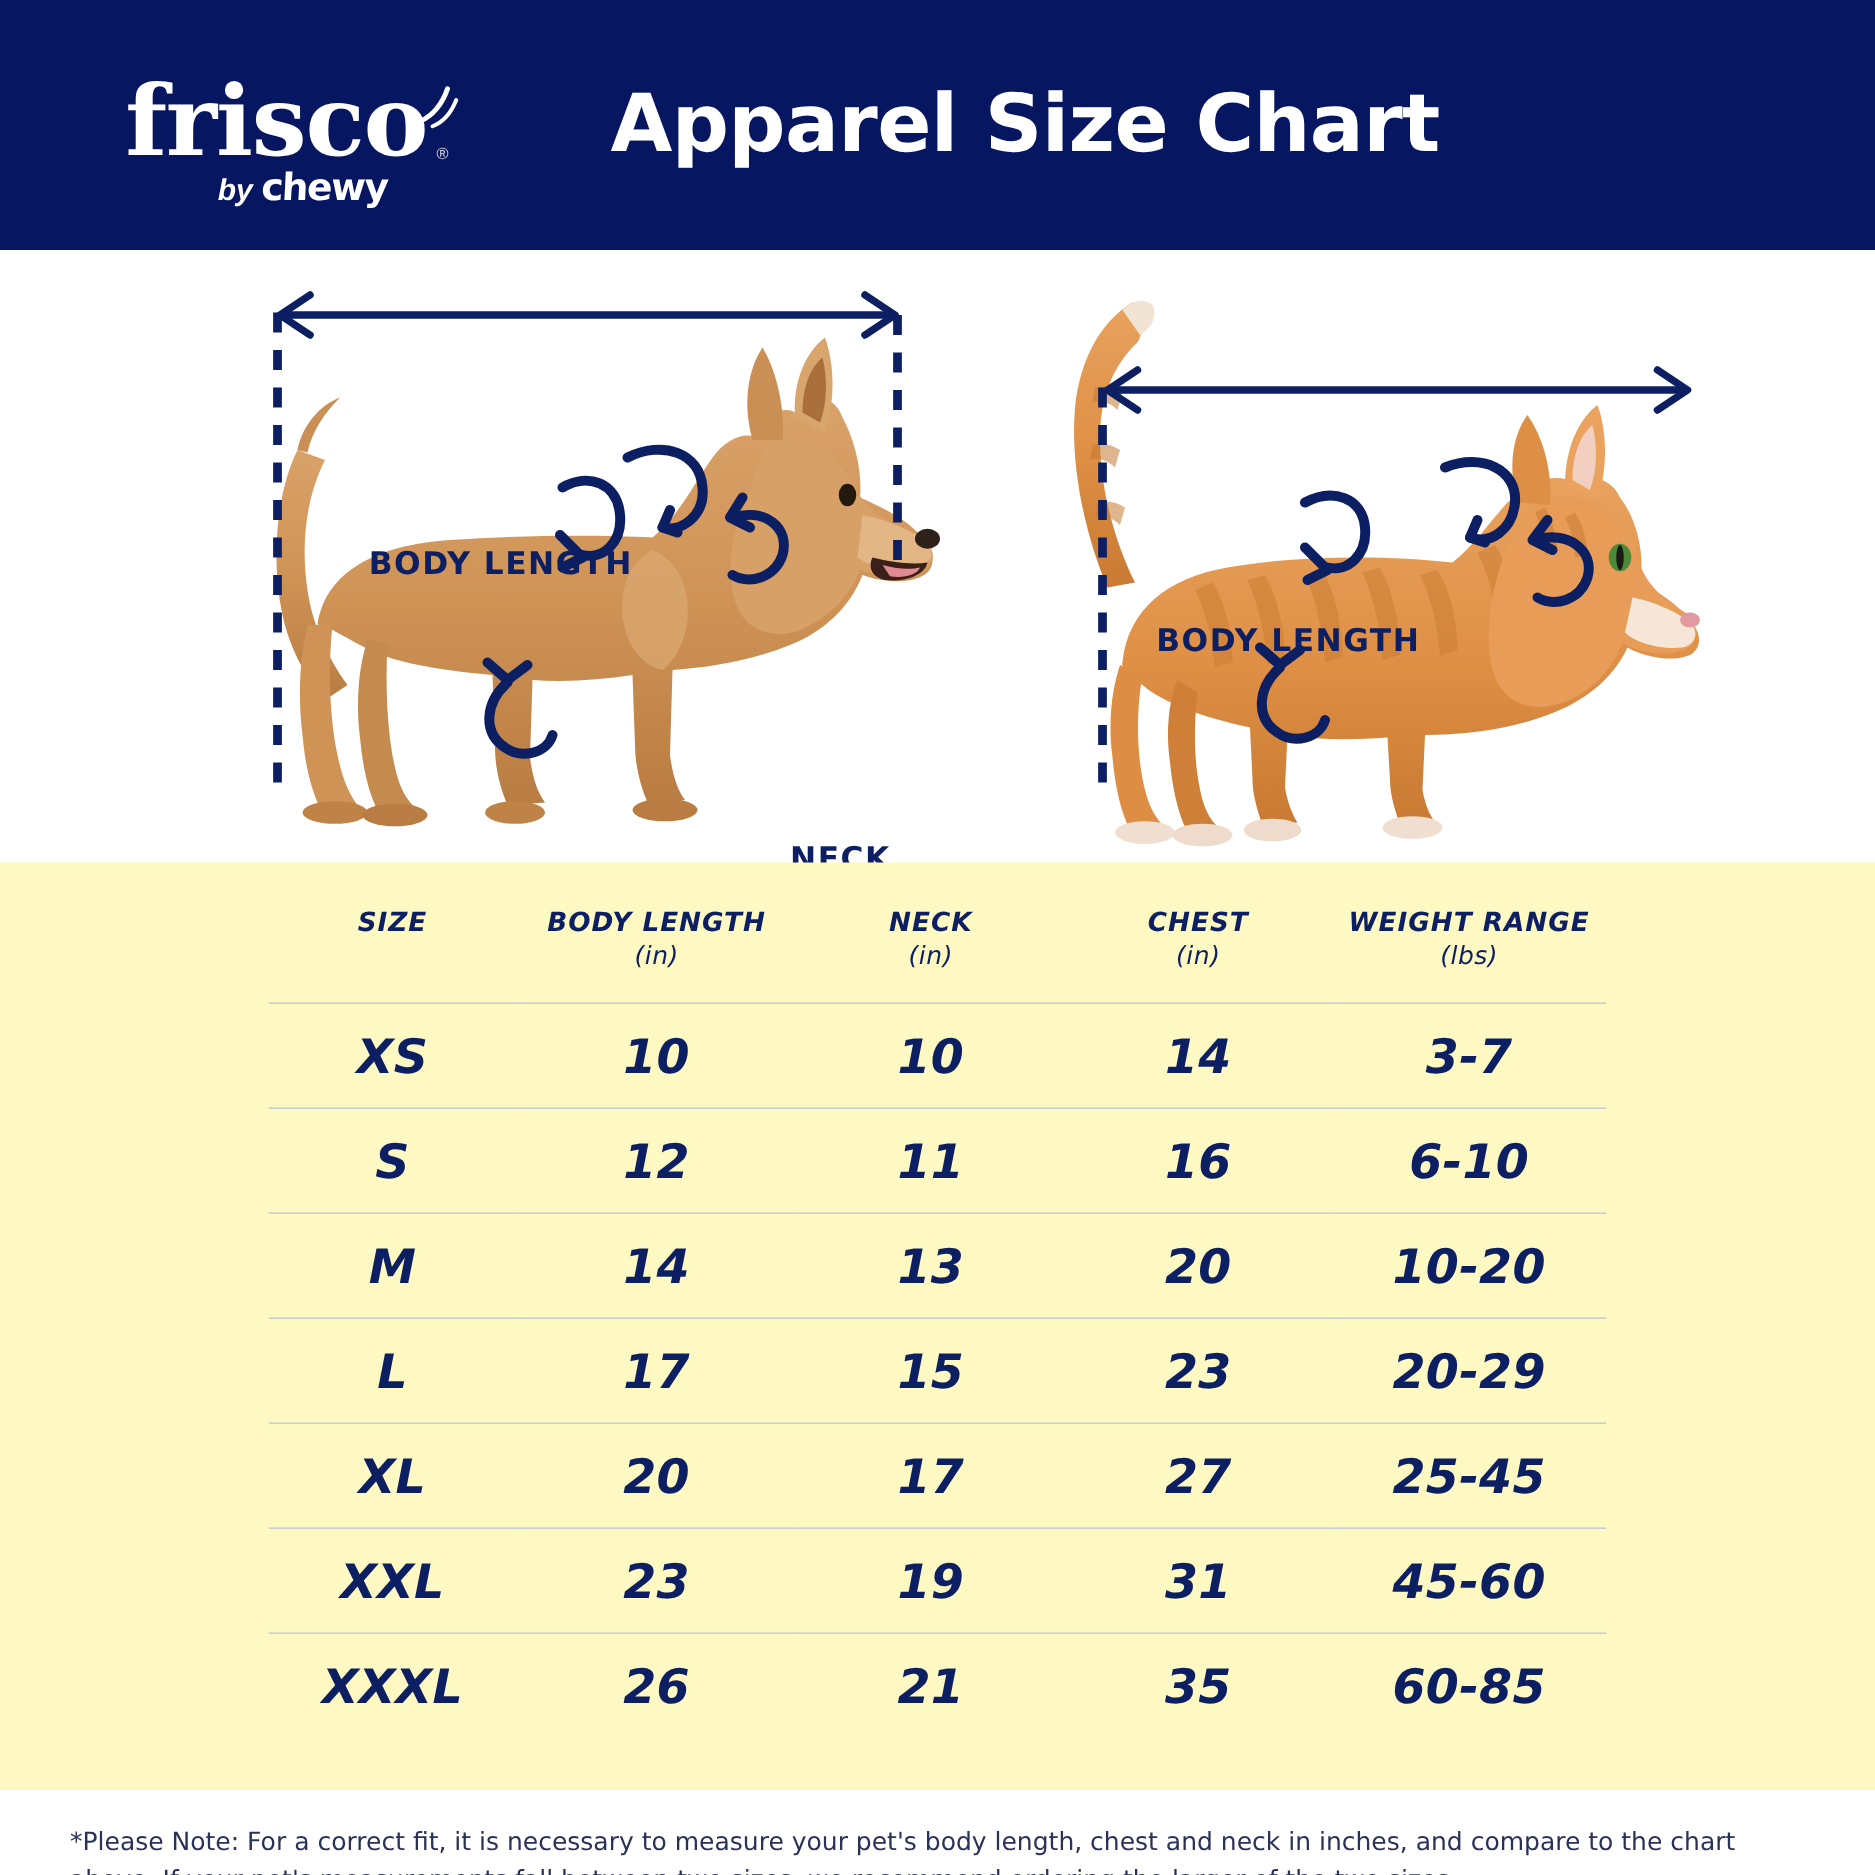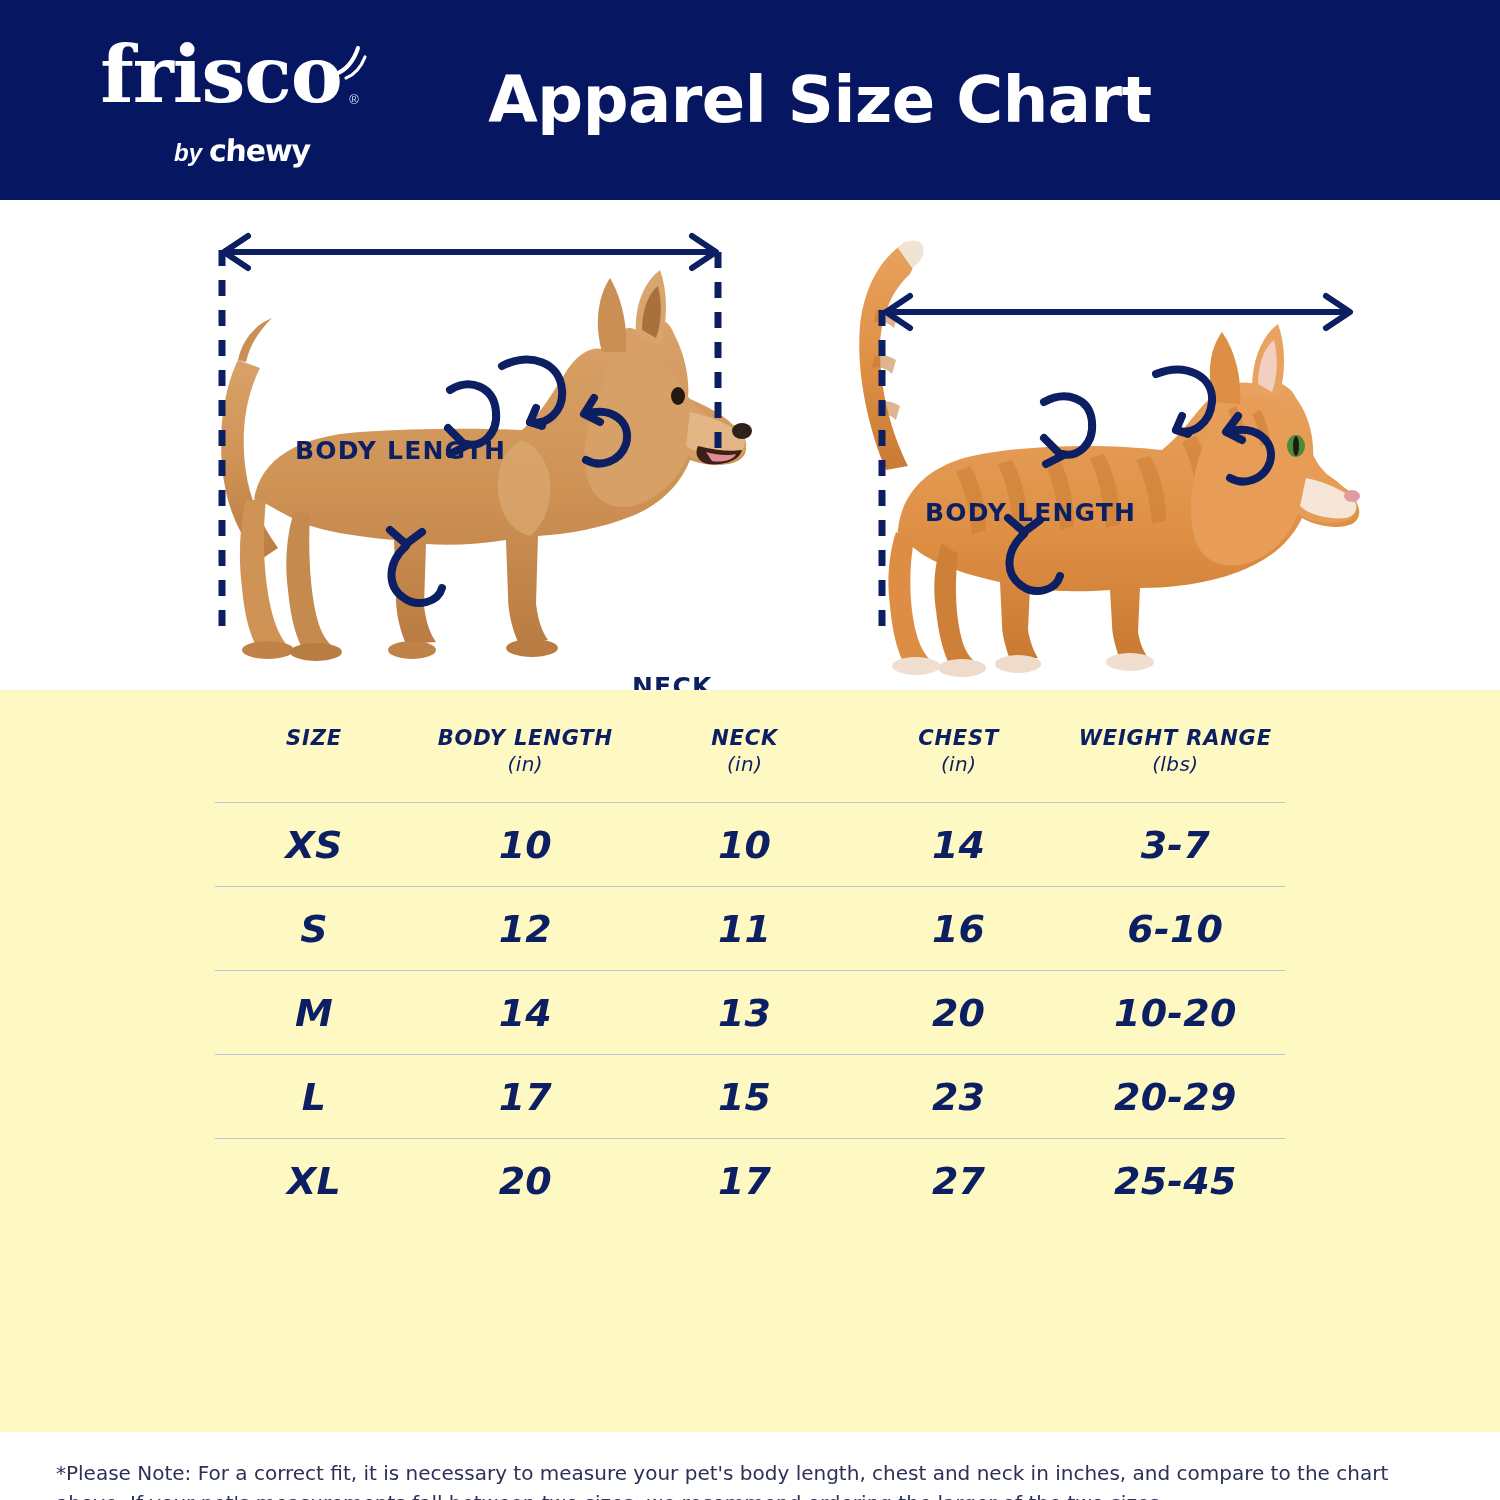--- a/index.html
+++ b/index.html
@@ -16,21 +16,21 @@
   .header{
     height:200px;
     background:#071660;
     position:relative;
     display:flex;align-items:center;
     flex:0 0 200px;
   }
   .logo-block{
     position:absolute;left:78px;top:38px;
     width:300px;height:130px;
-    display:flex;flex-direction:column;align-items:center;justify-content:space-between;
+    display:flex;flex-direction:column;align-items:center;justify-content:flex-end;
   }
   .logo-word{
     font-family:"DejaVu Serif", serif;
     font-size:78px;
     font-weight:700;
     color:#ffffff;
     letter-spacing:-1px;
     line-height:0.95;
     position:relative;
     padding-right:14px;
@@ -411,20 +411,34 @@
           <td>23</td>
           <td>20-29</td>
         </tr>
         <tr>
           <td>XL</td>
           <td>20</td>
           <td>17</td>
           <td>27</td>
           <td>25-45</td>
         </tr>
+        <tr>
+          <td>XXL</td>
+          <td>23</td>
+          <td>19</td>
+          <td>31</td>
+          <td>45-60</td>
+        </tr>
+        <tr>
+          <td>XXXL</td>
+          <td>26</td>
+          <td>21</td>
+          <td>35</td>
+          <td>60-85</td>
+        </tr>
       </tbody>
     </table>
   </div>
 
   <div class="footer">
     <p>*Please Note: For a correct fit, it is necessary to measure your pet's body length, chest and neck in inches, and compare to the chart above. If your pet's measurements fall between two sizes, we recommend ordering the larger of the two sizes.</p>
   </div>
 
 </div>
 

